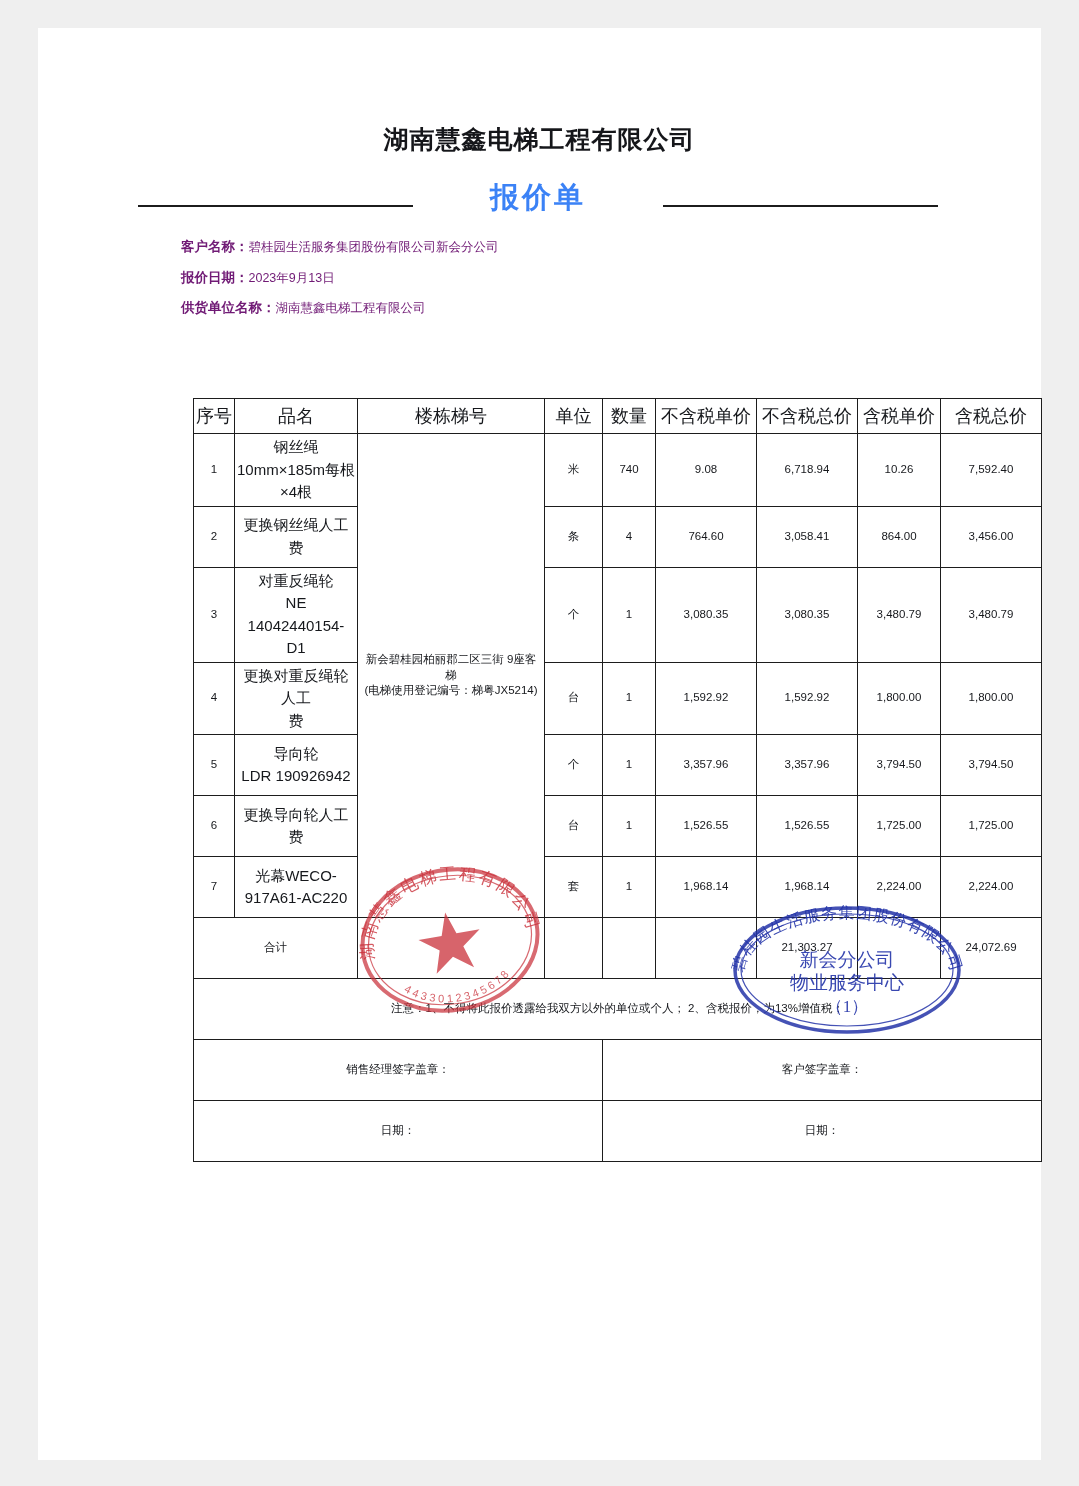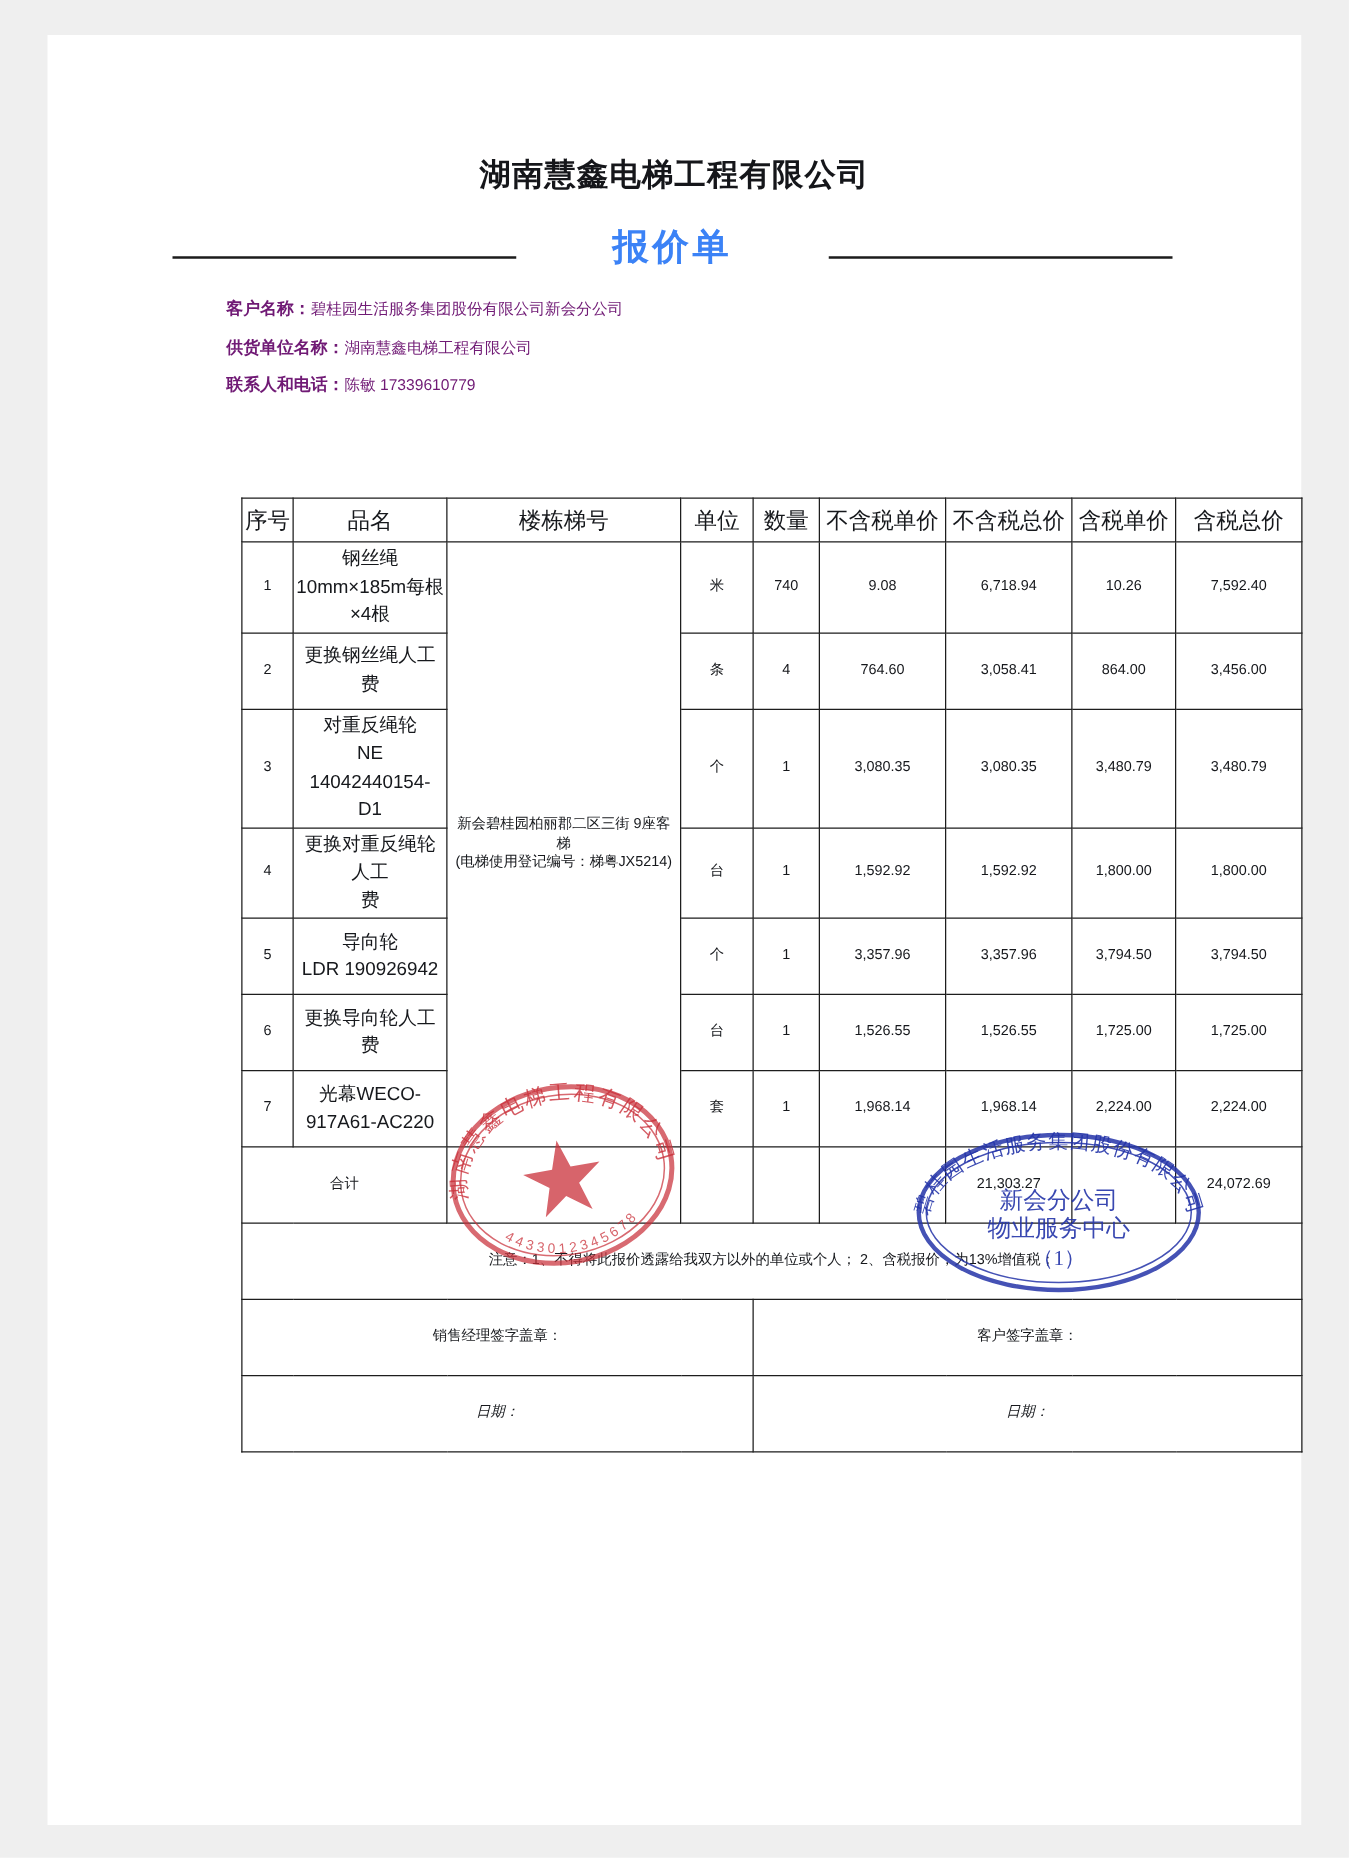--- a/index.html
+++ b/index.html
@@ -153,21 +153,20 @@
     vertical-align: top;
     padding: 78px 0 0 10px;
     font-size: 12px;
     margin-top: 23px;
   }
   .date-row td {
     height: 30px;
     text-align: right;
     padding-right: 64px;
     font-size: 12px;
-    font-style: italic;
   }
 
   
   .stamp {
     position: absolute;
     pointer-events: none;
   }
   .stamp-red {
     left: 305px;
     top: 832px;
@@ -194,24 +193,24 @@
       <div class="rule left"></div>
       <div class="doc-title">报价单</div>
       <div class="rule right"></div>
     </div>
 
     <div class="meta">
       <div class="meta-line">
         <span class="label">客户名称：</span><span class="value">碧桂园生活服务集团股份有限公司新会分公司</span>
       </div>
       <div class="meta-line">
-        <span class="label">供货单位名称：</span><span class="value">湖南慧鑫电梯工程有限公司</span>
+        <span class="label">报价日期：</span><span class="value">2023年9月13日</span>
       </div>
       <div class="meta-line">
-        <span class="label">联系人和电话：</span><span class="value">陈敏 17339610779</span>
+        <span class="label">供货单位名称：</span><span class="value">湖南慧鑫电梯工程有限公司</span>
       </div>
     </div>
 
     <table class="quote">
       <thead>
         <tr>
           <th class="col-idx">序号</th>
           <th class="col-name">品名</th>
           <th class="col-bldg">楼栋梯号</th>
           <th class="col-unit">单位</th>

